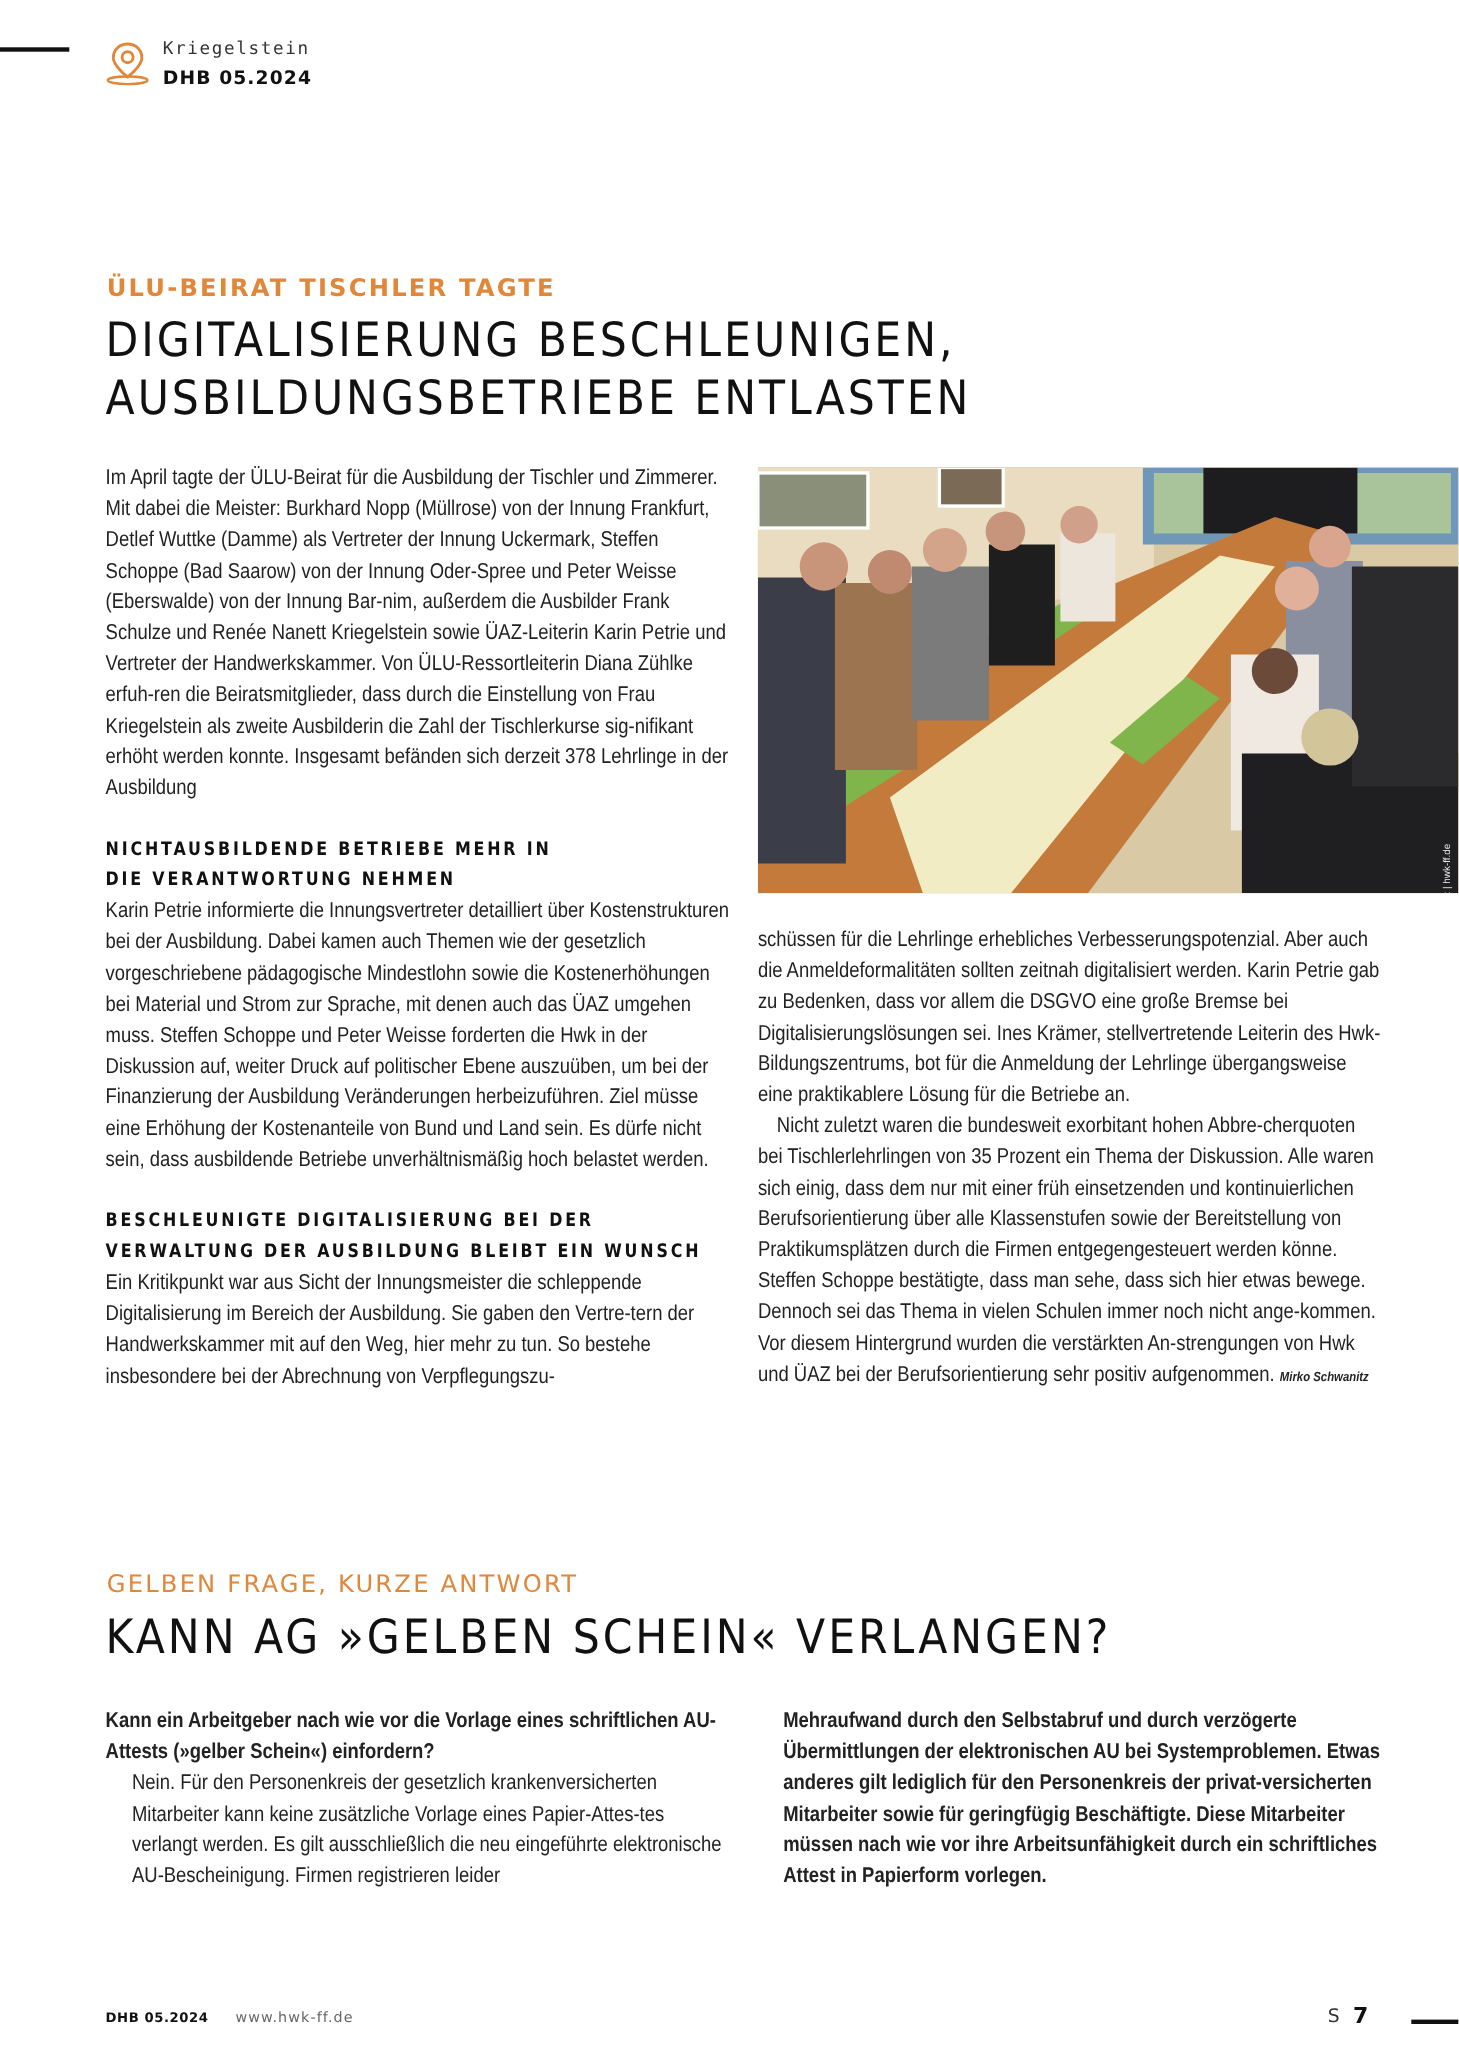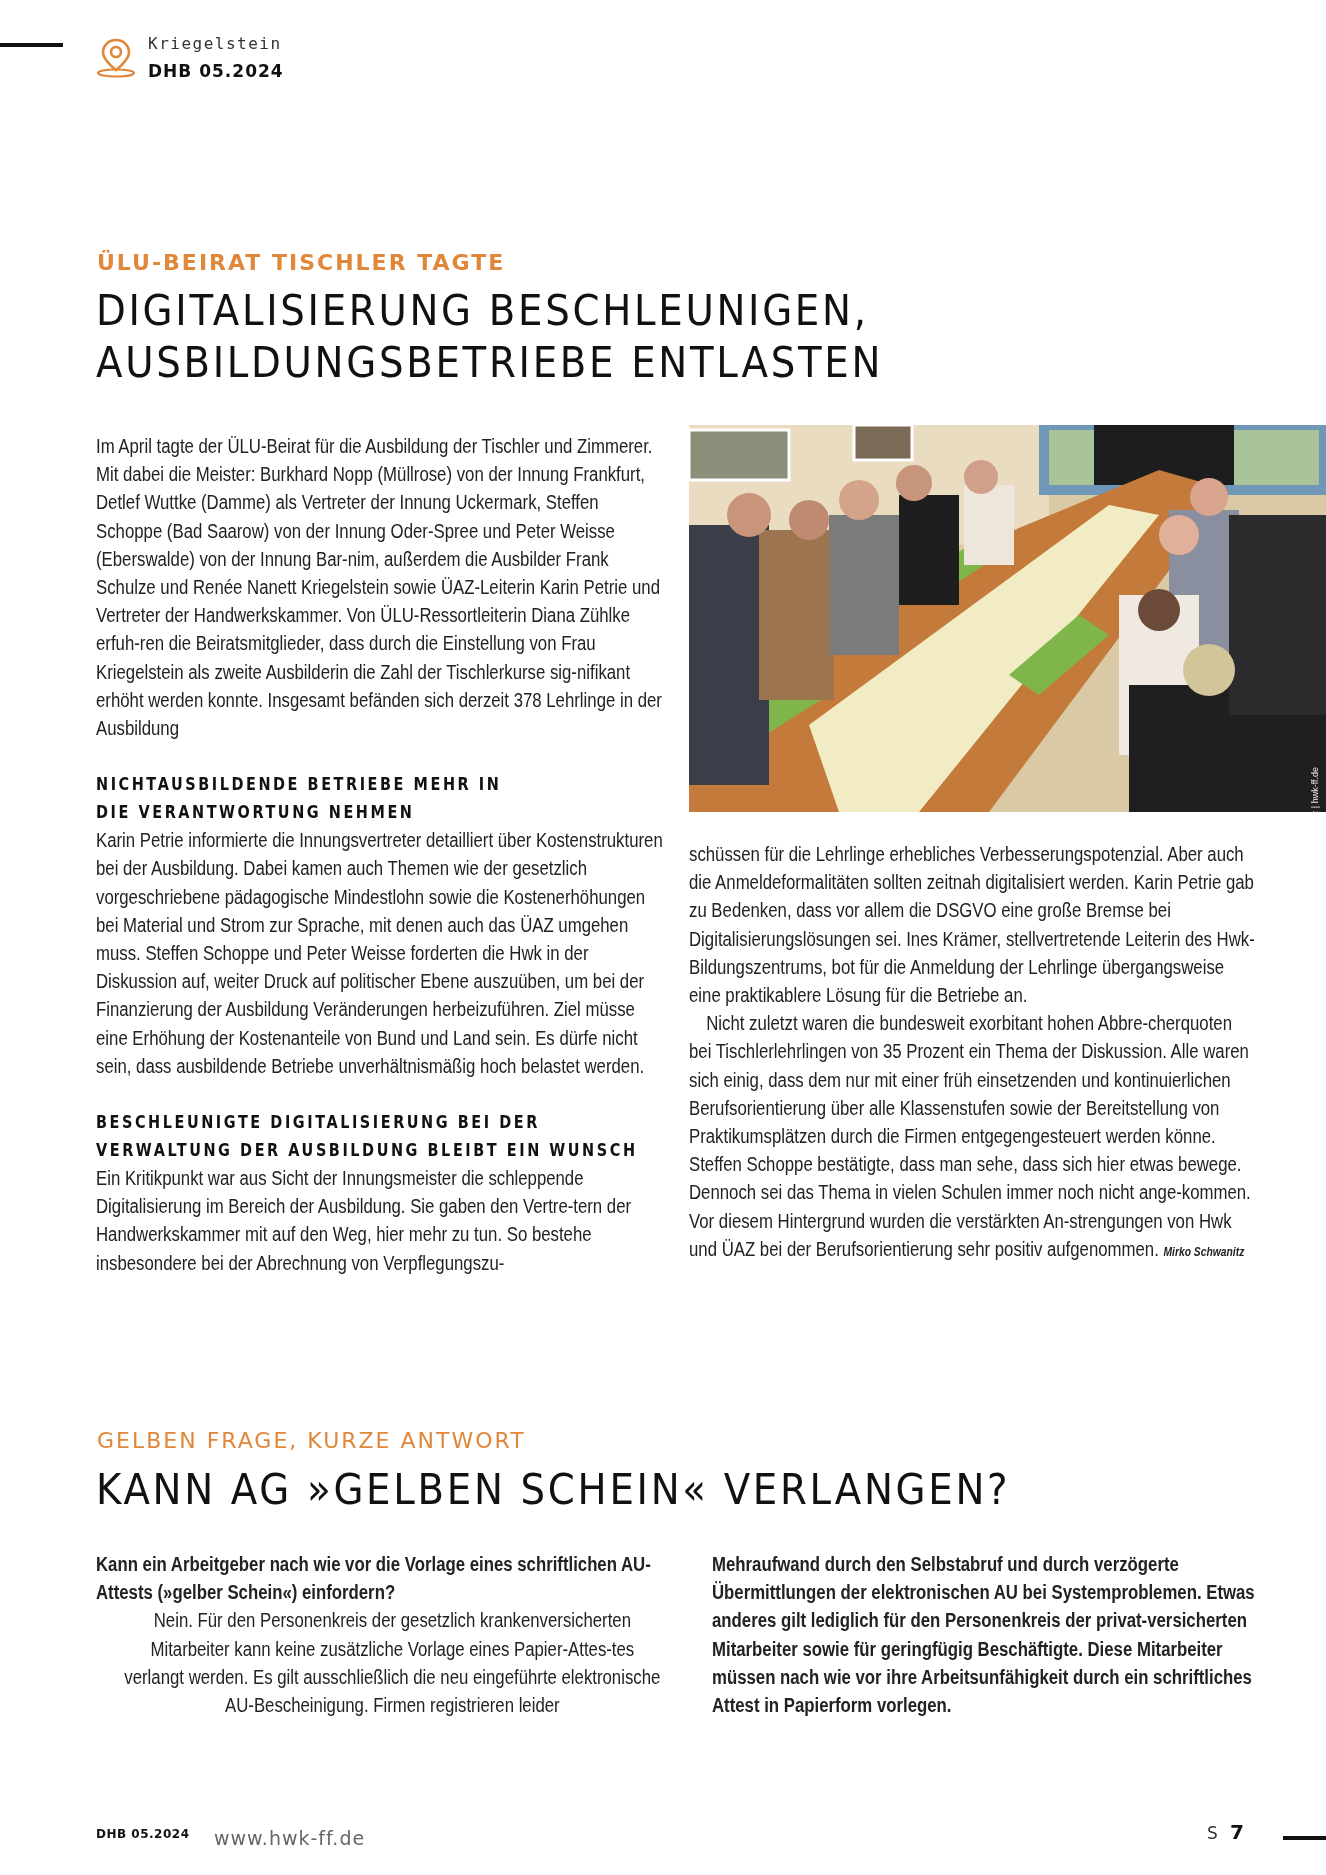--- a/index.html
+++ b/index.html
@@ -17,24 +17,24 @@
   .col { position: absolute; font-family: "Liberation Sans", sans-serif; font-size: 19.5px; line-height: 28.2px; color: #222; }
   .col p { transform: scaleX(0.86); transform-origin: left top; width: 116%; white-space: pre-line; }
   .subhead { font-family: "DejaVu Sans", sans-serif; font-weight: bold; font-size: 17px; letter-spacing: 3px; line-height: 28px; color: #111; transform: scaleX(0.85); transform-origin: left top; width: 118%; white-space: pre-line; }
   .indent { text-indent: 20px; }
   .byline { font-weight: bold; font-style: italic; font-size: 12px; }
 
   .photo { position: absolute; left: 689px; top: 425px; width: 637px; height: 387px; overflow: hidden; background: #c8b590; }
   .photo-credit { position: absolute; right: 6px; bottom: 45px; font-size: 9px; color: #e8e8e8; transform: rotate(-90deg); transform-origin: right bottom; white-space: nowrap; }
 
   .q-bold { font-weight: bold; }
-  .qa-answer { padding-left: 24px; text-align: center; }
+  .qa-answer { padding-left: 24px; }
 
   .footer-issue { position: absolute; left: 96px; top: 1827px; font-family: "DejaVu Sans", sans-serif; font-weight: bold; font-size: 12px; letter-spacing: 0.5px; color: #111; }
-  .footer-url { position: absolute; left: 214px; top: 1827px; font-family: "DejaVu Sans", sans-serif; font-size: 19px; letter-spacing: 1px; color: #666; }
+  .footer-url { position: absolute; left: 214px; top: 1827px; font-family: "DejaVu Sans", sans-serif; font-size: 13px; letter-spacing: 1px; color: #666; }
   .page-prefix { position: absolute; left: 1207px; top: 1823px; font-family: "DejaVu Sans", sans-serif; font-size: 17px; color: #333; }
   .page-num { position: absolute; left: 1230px; top: 1820px; font-family: "DejaVu Sans", sans-serif; font-weight: bold; font-size: 20px; color: #111; }
   .bottom-rule { position: absolute; left: 1283px; top: 1836px; width: 43px; height: 4px; background: #111; }
 </style>
 </head>
 <body>
 
 <div class="top-rule"></div>
 <svg class="pin-icon" viewBox="0 0 40 42">
   <path d="M20 3 C12 3 7 9 7 15.5 C7 23 20 33 20 33 C20 33 33 23 33 15.5 C33 9 28 3 20 3 Z" fill="none" stroke="#e0873a" stroke-width="2.6"></path>
@@ -43,21 +43,21 @@
 </svg>
 <div class="kicker-top">Kriegelstein</div>
 <div class="issue-top">DHB 05.2024</div>
 
 <div class="kicker" style="top:250px;font-weight:bold;">ÜLU-BEIRAT TISCHLER TAGTE</div>
 <div class="headline" style="top:284px;">
   <div>DIGITALISIERUNG BESCHLEUNIGEN,</div>
   <div>AUSBILDUNGSBETRIEBE ENTLASTEN</div>
 </div>
 
-<div class="col" style="left:96px; top:432px; width:570px;">
+<div class="col" style="left:96px; top:420px; width:570px;">
   <p>Im April tagte der ÜLU-Beirat für die Ausbildung der Tischler und Zimmerer. Mit dabei die Meister: Burkhard Nopp (Müllrose) von der Innung Frankfurt, Detlef Wuttke (Damme) als Vertreter der Innung Uckermark, Steffen Schoppe (Bad Saarow) von der Innung Oder-Spree und Peter Weisse (Eberswalde) von der Innung Bar-nim, außerdem die Ausbilder Frank Schulze und Renée Nanett Kriegelstein sowie ÜAZ-Leiterin Karin Petrie und Vertreter der Handwerkskammer. Von ÜLU-Ressortleiterin Diana Zühlke erfuh-ren die Beiratsmitglieder, dass durch die Einstellung von Frau Kriegelstein als zweite Ausbilderin die Zahl der Tischlerkurse sig-nifikant erhöht werden konnte. Insgesamt befänden sich derzeit 378 Lehrlinge in der Ausbildung</p>
   <div style="height:28px;"></div>
   <div class="subhead">NICHTAUSBILDENDE BETRIEBE MEHR IN
 DIE VERANTWORTUNG NEHMEN</div>
   <p>Karin Petrie informierte die Innungsvertreter detailliert über Kostenstrukturen bei der Ausbildung. Dabei kamen auch Themen wie der gesetzlich vorgeschriebene pädagogische Mindestlohn sowie die Kostenerhöhungen bei Material und Strom zur Sprache, mit denen auch das ÜAZ umgehen muss. Steffen Schoppe und Peter Weisse forderten die Hwk in der Diskussion auf, weiter Druck auf politischer Ebene auszuüben, um bei der Finanzierung der Ausbildung Veränderungen herbeizuführen. Ziel müsse eine Erhöhung der Kostenanteile von Bund und Land sein. Es dürfe nicht sein, dass ausbildende Betriebe unverhältnismäßig hoch belastet werden.</p>
   <div style="height:28px;"></div>
   <div class="subhead">BESCHLEUNIGTE DIGITALISIERUNG BEI DER
 VERWALTUNG DER AUSBILDUNG BLEIBT EIN WUNSCH</div>
   <p>Ein Kritikpunkt war aus Sicht der Innungsmeister die schleppende Digitalisierung im Bereich der Ausbildung. Sie gaben den Vertre-tern der Handwerkskammer mit auf den Weg, hier mehr zu tun. So bestehe insbesondere bei der Abrechnung von Verpflegungszu-</p>
 </div>

